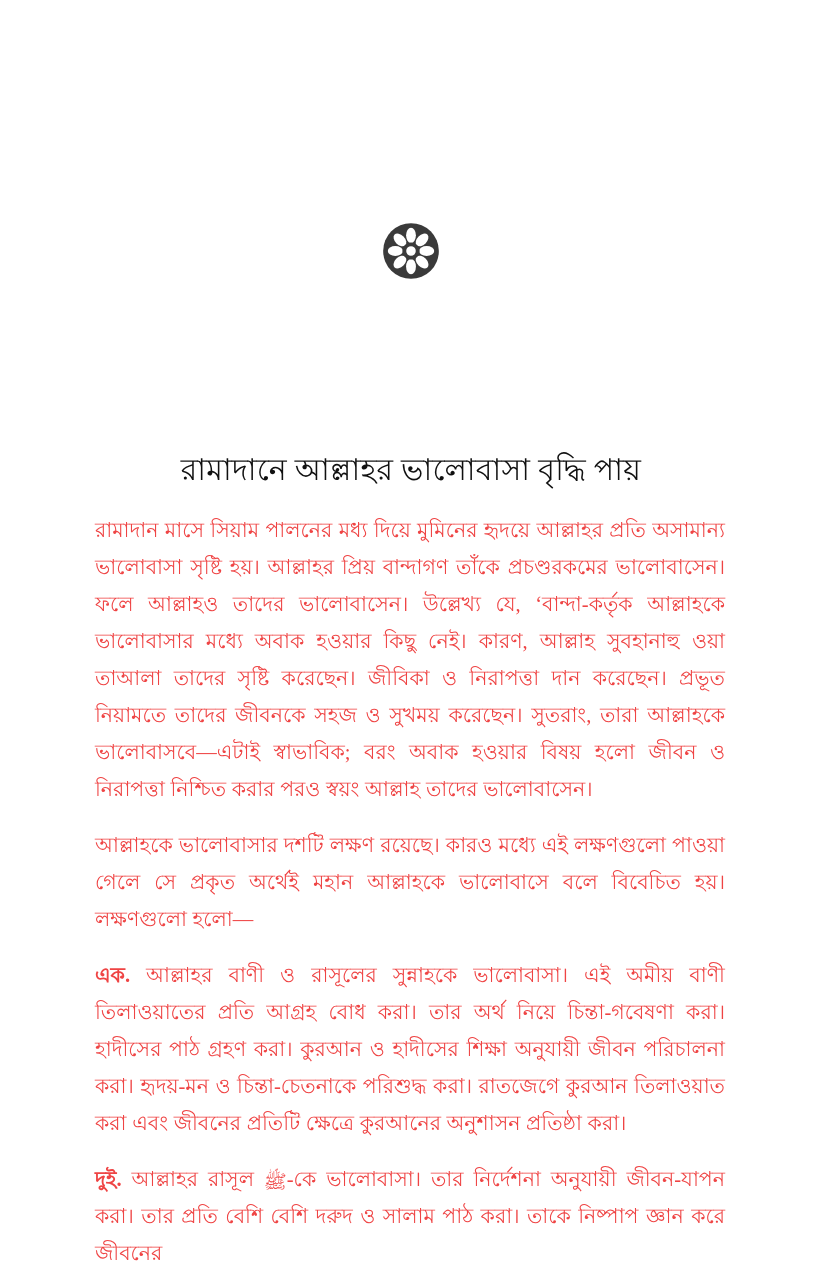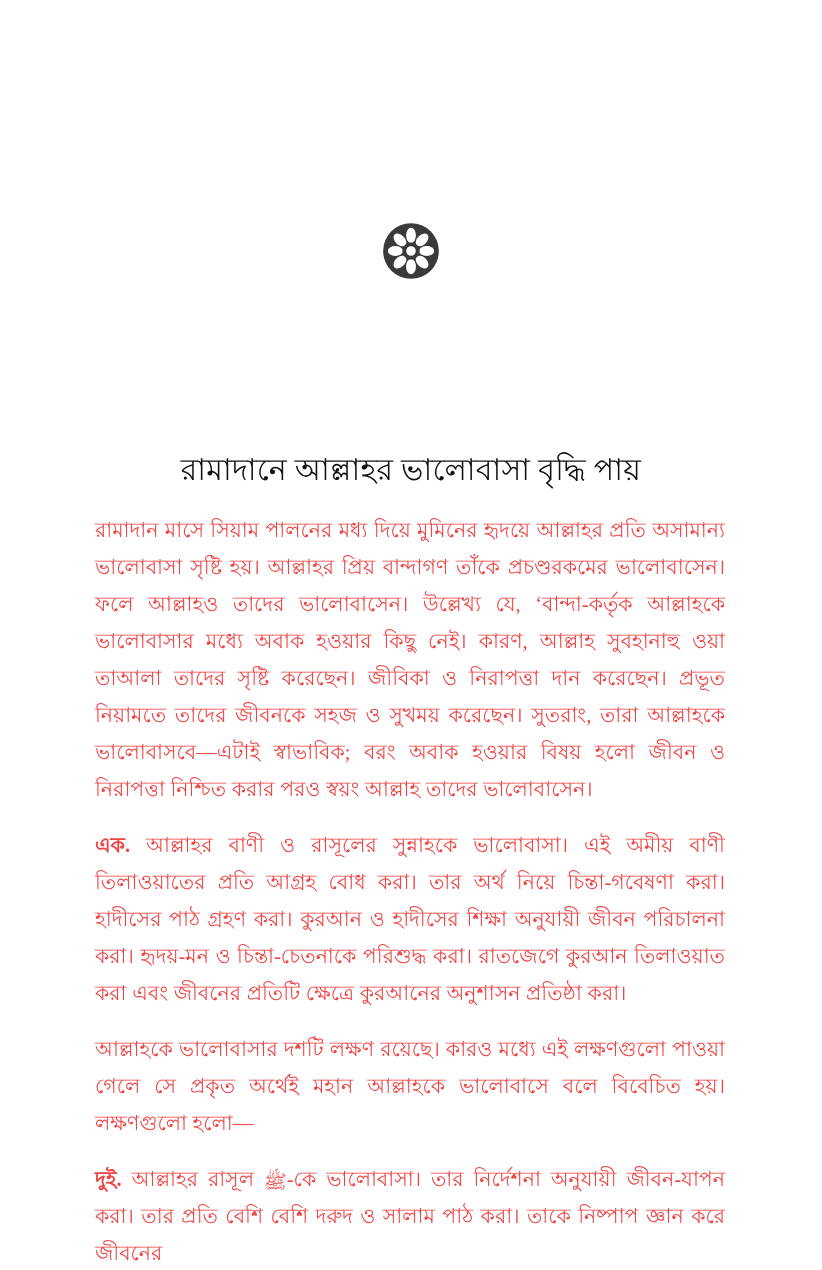--- a/index.html
+++ b/index.html
@@ -122,25 +122,25 @@
 
   <h1 class="chapter-title">রামাদানে আল্লাহর ভালোবাসা বৃদ্ধি পায়</h1>
 
   <div class="body-block">
 
     <p class="para">
       <span>রামাদান মাসে সিয়াম পালনের মধ্য দিয়ে মুমিনের হৃদয়ে আল্লাহর প্রতি অসামান্য ভালোবাসা সৃষ্টি হয়। আল্লাহর প্রিয় বান্দাগণ তাঁকে প্রচণ্ডরকমের ভালোবাসেন। ফলে আল্লাহও তাদের ভালোবাসেন। উল্লেখ্য যে, ‘বান্দা-কর্তৃক আল্লাহকে ভালোবাসার মধ্যে অবাক হওয়ার কিছু নেই। কারণ, আল্লাহ সুবহানাহু ওয়া তাআলা তাদের সৃষ্টি করেছেন। জীবিকা ও নিরাপত্তা দান করেছেন। প্রভূত নিয়ামতে তাদের জীবনকে সহজ ও সুখময় করেছেন। সুতরাং, তারা আল্লাহকে ভালোবাসবে—এটাই স্বাভাবিক; বরং অবাক হওয়ার বিষয় হলো জীবন ও নিরাপত্তা নিশ্চিত করার পরও স্বয়ং আল্লাহ তাদের ভালোবাসেন।</span>
     </p>
 
     <p class="para">
-      <span class="lead">এক.</span><span> আল্লাহর বাণী ও রাসূলের সুন্নাহকে ভালোবাসা। এই অমীয় বাণী তিলাওয়াতের প্রতি আগ্রহ বোধ করা। তার অর্থ নিয়ে চিন্তা-গবেষণা করা। হাদীসের পাঠ গ্রহণ করা। কুরআন ও হাদীসের শিক্ষা অনুযায়ী জীবন পরিচালনা করা। হৃদয়-মন ও চিন্তা-চেতনাকে পরিশুদ্ধ করা। রাতজেগে কুরআন তিলাওয়াত করা এবং জীবনের প্রতিটি ক্ষেত্রে কুরআনের অনুশাসন প্রতিষ্ঠা করা।</span>
+      <span>আল্লাহকে ভালোবাসার দশটি লক্ষণ রয়েছে। কারও মধ্যে এই লক্ষণগুলো পাওয়া গেলে সে প্রকৃত অর্থেই মহান আল্লাহকে ভালোবাসে বলে বিবেচিত হয়। লক্ষণগুলো হলো—</span>
     </p>
 
     <p class="para">
-      <span>আল্লাহকে ভালোবাসার দশটি লক্ষণ রয়েছে। কারও মধ্যে এই লক্ষণগুলো পাওয়া গেলে সে প্রকৃত অর্থেই মহান আল্লাহকে ভালোবাসে বলে বিবেচিত হয়। লক্ষণগুলো হলো—</span>
+      <span class="lead">এক.</span><span> আল্লাহর বাণী ও রাসূলের সুন্নাহকে ভালোবাসা। এই অমীয় বাণী তিলাওয়াতের প্রতি আগ্রহ বোধ করা। তার অর্থ নিয়ে চিন্তা-গবেষণা করা। হাদীসের পাঠ গ্রহণ করা। কুরআন ও হাদীসের শিক্ষা অনুযায়ী জীবন পরিচালনা করা। হৃদয়-মন ও চিন্তা-চেতনাকে পরিশুদ্ধ করা। রাতজেগে কুরআন তিলাওয়াত করা এবং জীবনের প্রতিটি ক্ষেত্রে কুরআনের অনুশাসন প্রতিষ্ঠা করা।</span>
     </p>
 
     <p class="para">
       <span class="lead">দুই.</span><span> আল্লাহর রাসূল </span><span class="sallam">ﷺ</span><span>-কে ভালোবাসা। তার নির্দেশনা অনুযায়ী জীবন-যাপন করা। তার প্রতি বেশি বেশি দরুদ ও সালাম পাঠ করা। তাকে নিষ্পাপ জ্ঞান করে জীবনের</span>
     </p>
 
   </div>
 
 </div>
 

